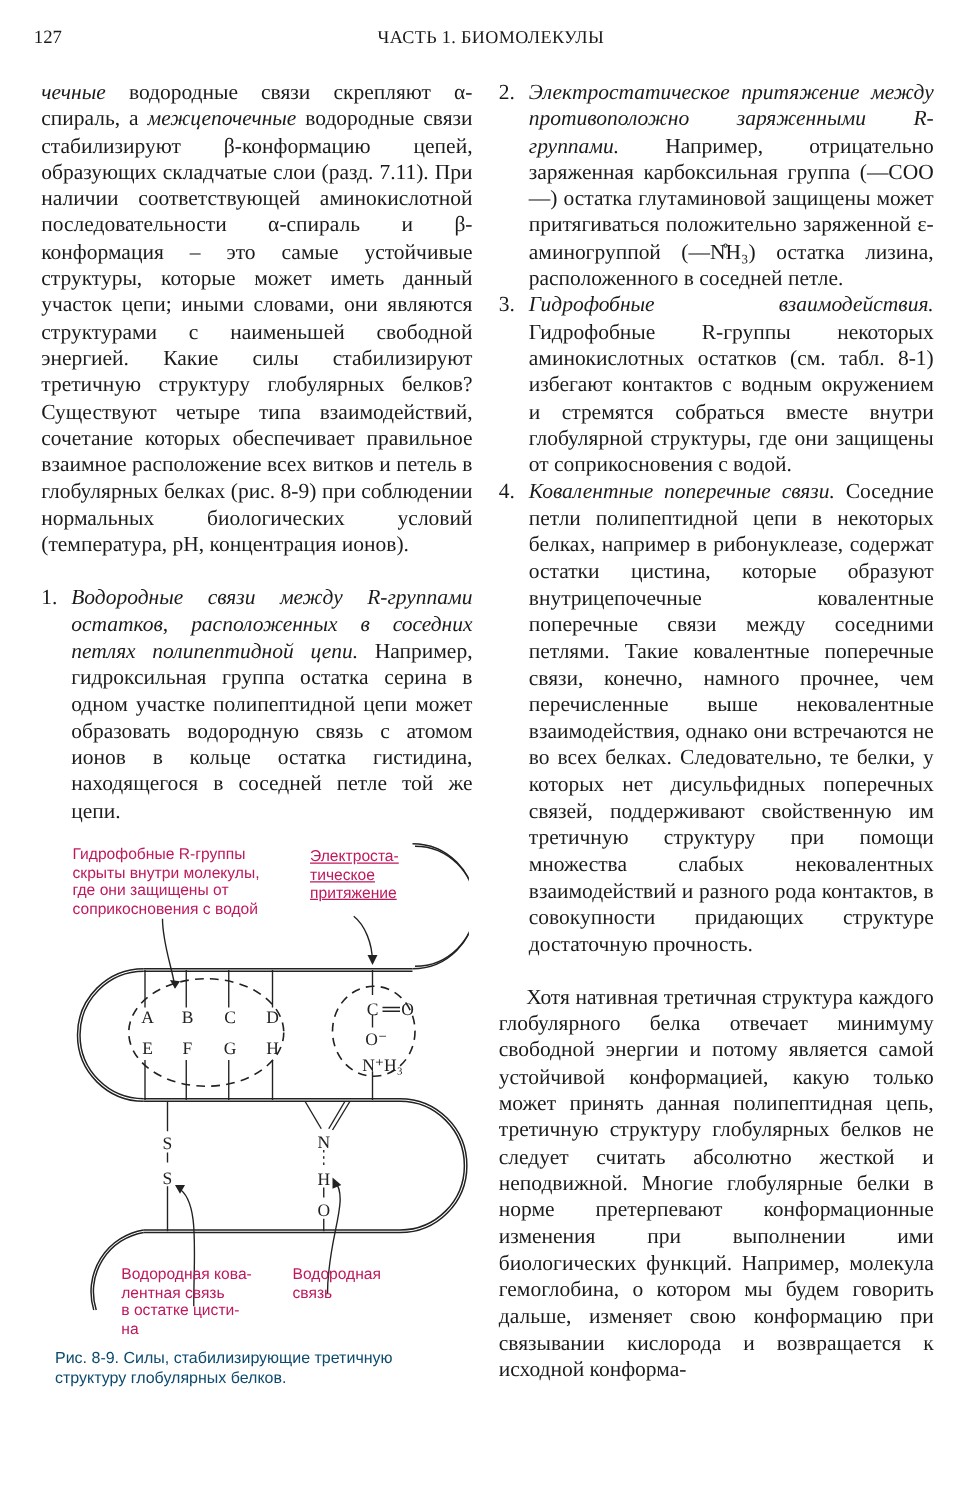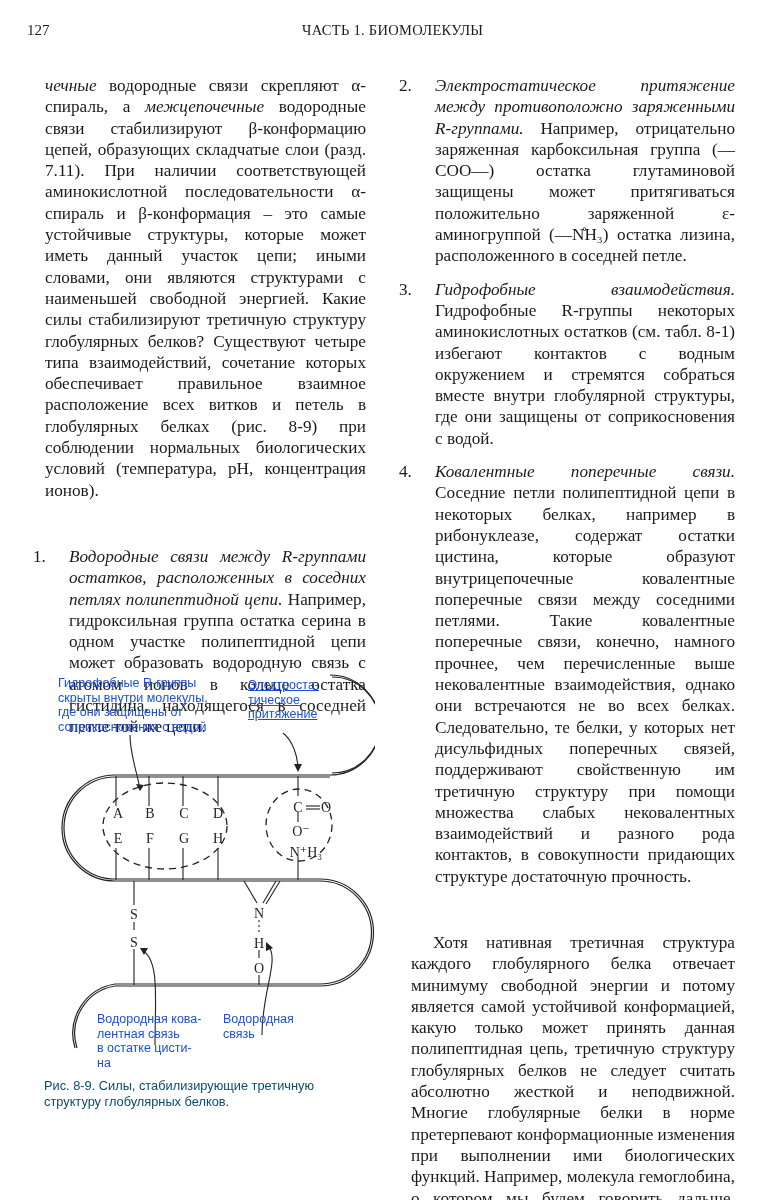--- a/index.html
+++ b/index.html
@@ -2,29 +2,29 @@
 <html><head>
   <meta charset="utf-8">
   <style>
     html, body { margin: 0; padding: 0; background: #ffffff; }
     body { width: 776px; height: 1200px; position: relative; overflow: hidden; color: #1a1a1a; font-family: "Liberation Serif", "DejaVu Serif", serif; }
     .page-num { position: absolute; left: 27px; top: 22px; font-size: 15px; }
     .running-head { position: absolute; left: 282px; top: 22px; font-size: 14.5px; letter-spacing: 0.3px; margin-left: 20px; }
     .col { position: absolute; font-size: 17.2px; line-height: 21.3px; text-align: justify; }
     .col-left { left: 33px; top: 63px; width: 345px; }
     .col-right { left: 399px; top: 63px; width: 348px; }
-    .col p { margin: 12px; }
+    .col p { margin: 0; }
     .col i { font-style: italic; }
     .list-item { position: relative; padding-left: 24px; }
     .list-num { position: absolute; left: 0; top: 0; }
     .gap { height: 21px; }
     .indent { text-indent: 22px; }
     .figure { position: absolute; left: 30px; top: 660px; width: 345px; height: 410px; }
     .figure svg { position: absolute; left: 0; top: 0; }
-    .fig-label { position: absolute; font-family: "Liberation Sans", "DejaVu Sans", sans-serif; font-size: 12.5px; line-height: 14.5px; color: #1d4ed8; white-space: pre-line; }
+    .fig-label { position: absolute; font-family: "Liberation Sans", "DejaVu Sans", sans-serif; font-size: 12.5px; line-height: 14.5px; color: #be185d; white-space: pre-line; }
     .caption { position: absolute; left: 44px; top: 1078px; width: 330px; font-family: "Liberation Sans", "DejaVu Sans", sans-serif; font-size: 12.8px; line-height: 16px; color: #0c4a6e; white-space: pre-line; }
   </style>
 </head>
 <body>
 
 <div class="page-num">127</div>
 <div class="running-head">ЧАСТЬ 1. БИОМОЛЕКУЛЫ</div>
 
 <div class="col col-left">
   <p><i>чечные</i><span> водородные связи скрепляют α-спираль, а </span><i>межцепочечные</i><span> водородные связи стабилизируют β-конформацию цепей, образующих складчатые слои (разд. 7.11). При наличии соответствующей аминокислотной последовательности α-спираль и β-конформация – это самые устойчивые структуры, которые может иметь данный участок цепи; иными словами, они являются структурами с наименьшей свободной энергией. Какие силы стабилизируют третичную структуру глобулярных белков? Существуют четыре типа взаимодействий, сочетание которых обеспечивает правильное взаимное расположение всех витков и петель в глобулярных белках (рис. 8-9) при соблюдении нормальных биологических условий (температура, pH, концентрация ионов).</span></p>
@@ -132,21 +132,21 @@
 скрыты внутри молекулы,
 где они защищены от
 соприкосновения с водой</div>
   <div class="fig-label" style="left:218px; top:18px;text-decoration:underline;">Электроста-
 тическое
 притяжение</div>
   <div class="fig-label" style="left:67px; top:352px;">Водородная кова-
 лентная связь
 в остатке цисти-
 на</div>
-  <div class="fig-label" style="left:193px; top:352px;">Водородная
+  <div class="fig-label" style="left:204px; top:352px;">Водородная
 связь</div>
 </div>
 <div class="caption">Рис. 8-9. Силы, стабилизирующие третичную
 структуру глобулярных белков.</div>
 
 <div class="col col-right">
   <div class="list-item">
     <span class="list-num">2.</span>
     <p><i>Электростатическое притяжение между противоположно заряженными R-группами.</i><span> Например, отрицательно заряженная карбоксильная группа (—COO—) остатка глутаминовой защищены может притягиваться положительно заряженной ε-аминогруппой (—</span><span>N̊H₃</span><span>) остатка лизина, расположенного в соседней петле.</span></p>
   </div>

